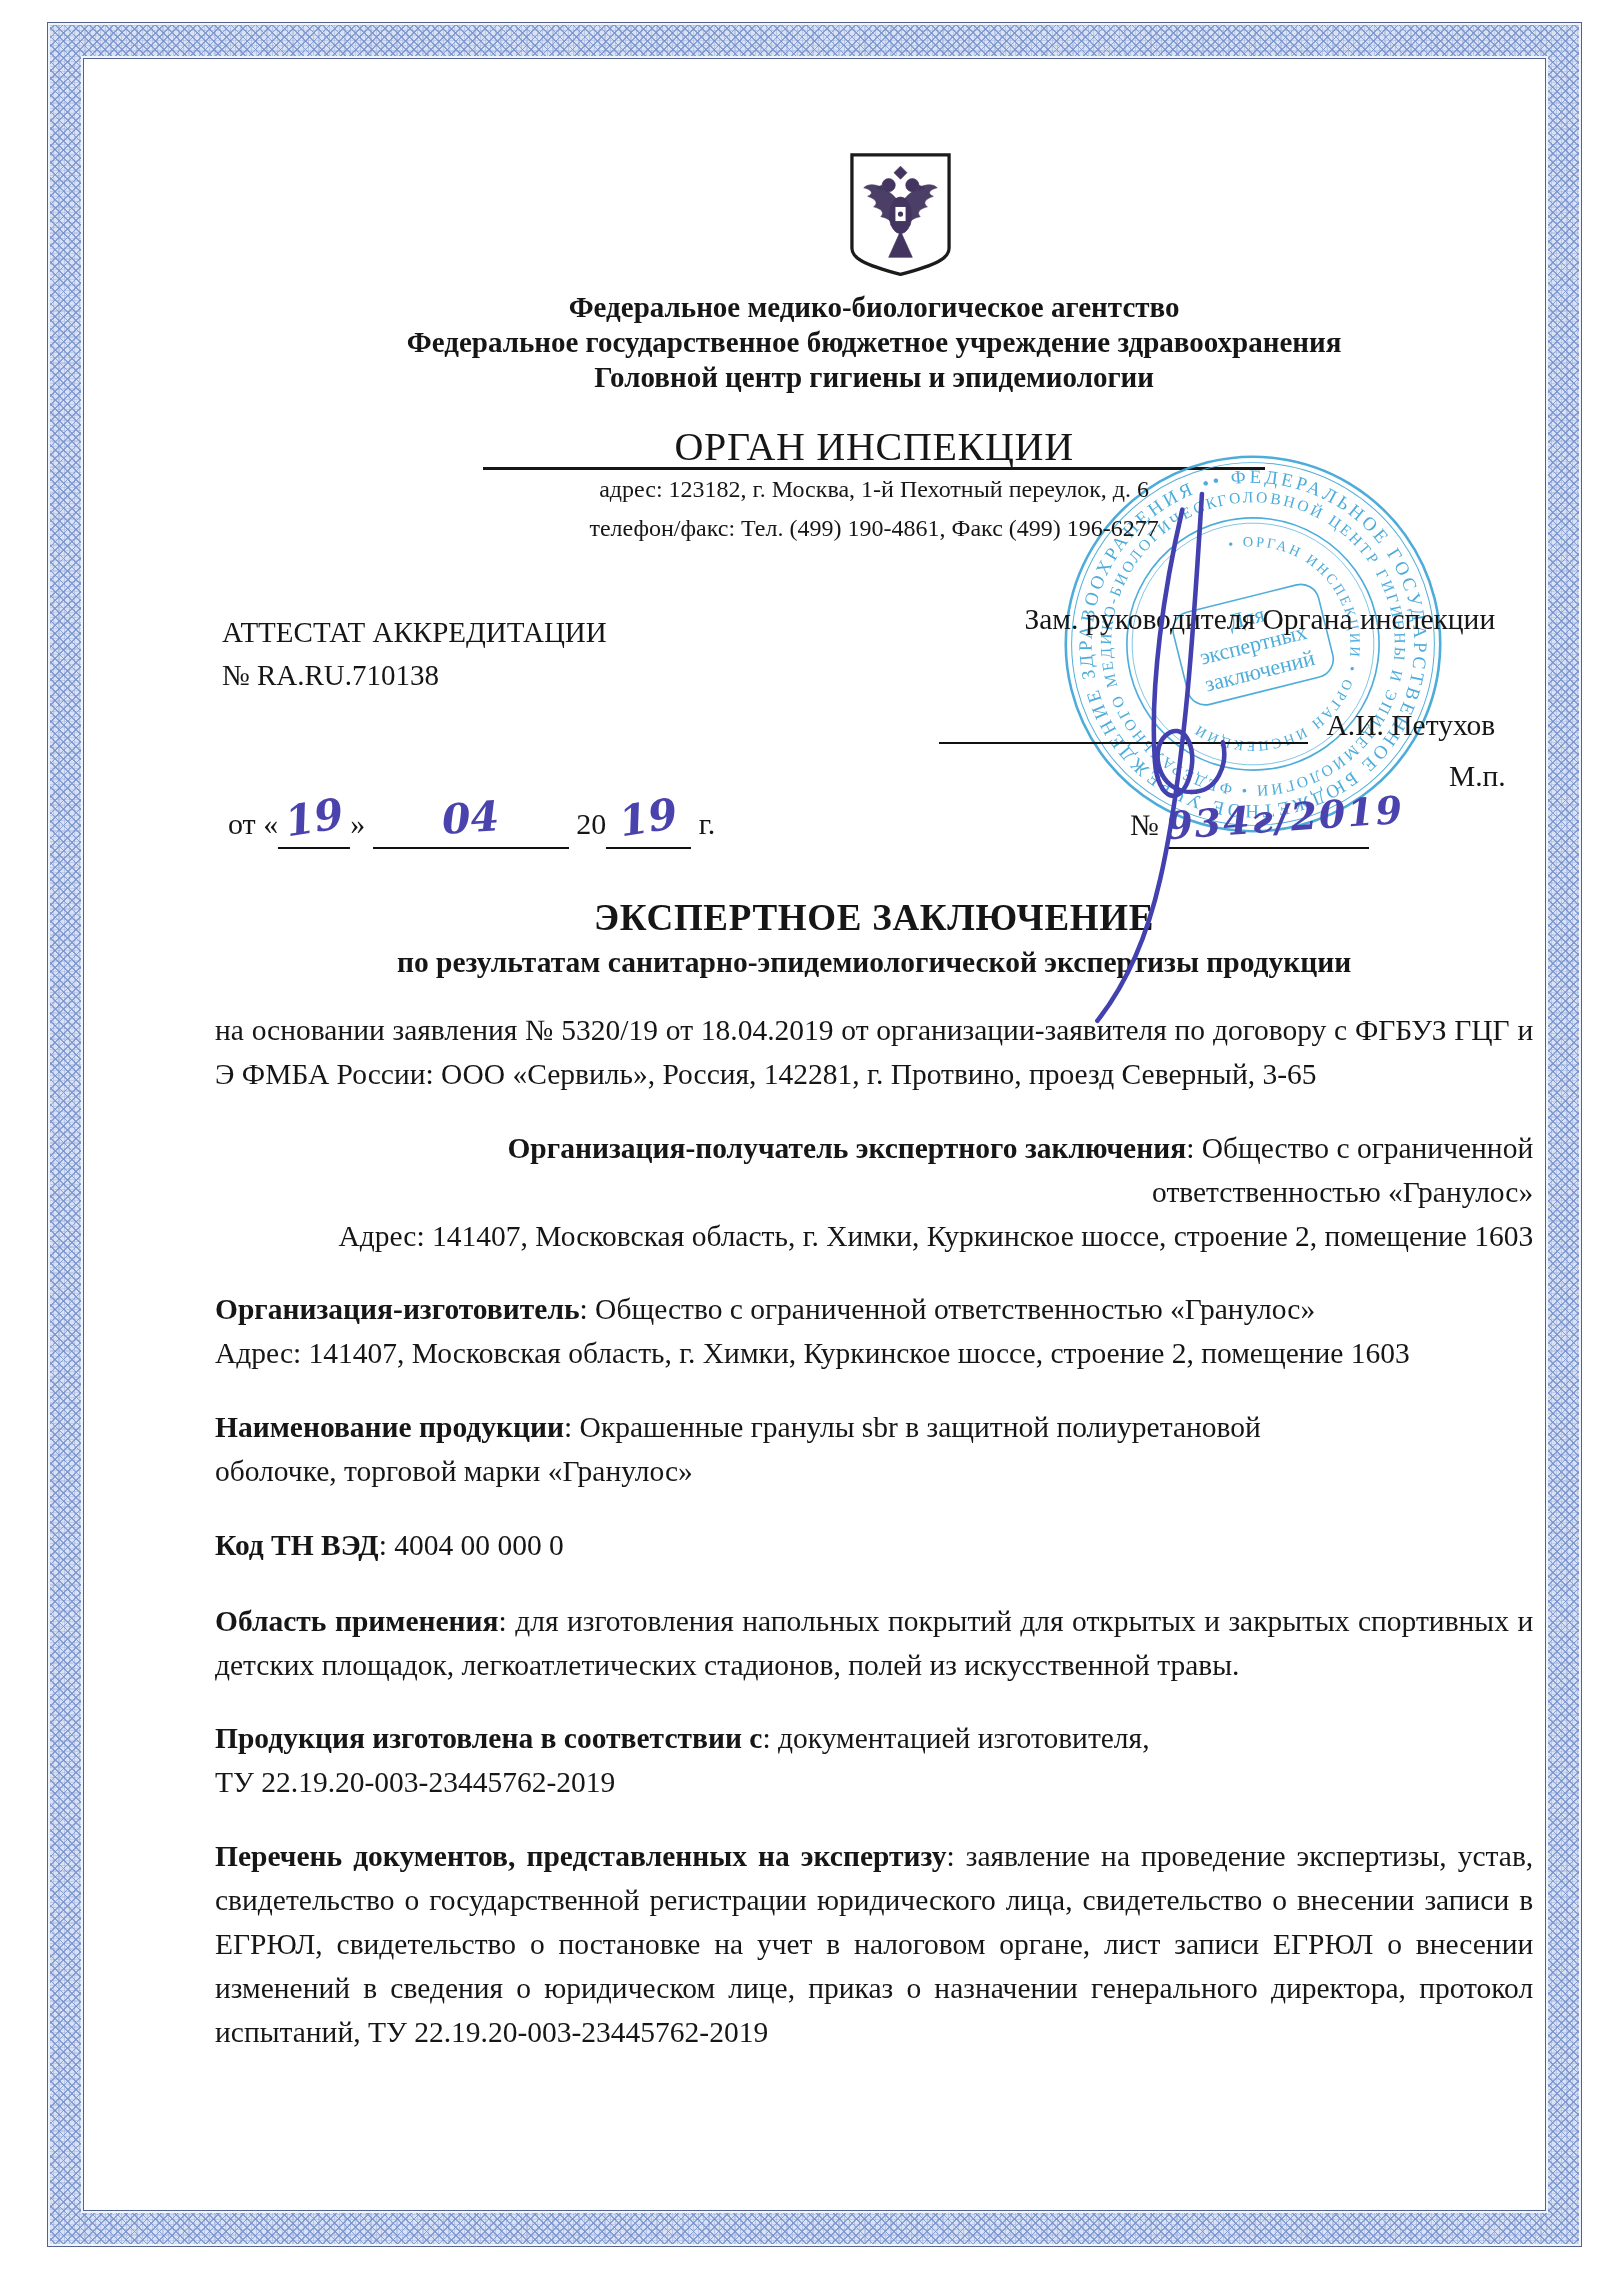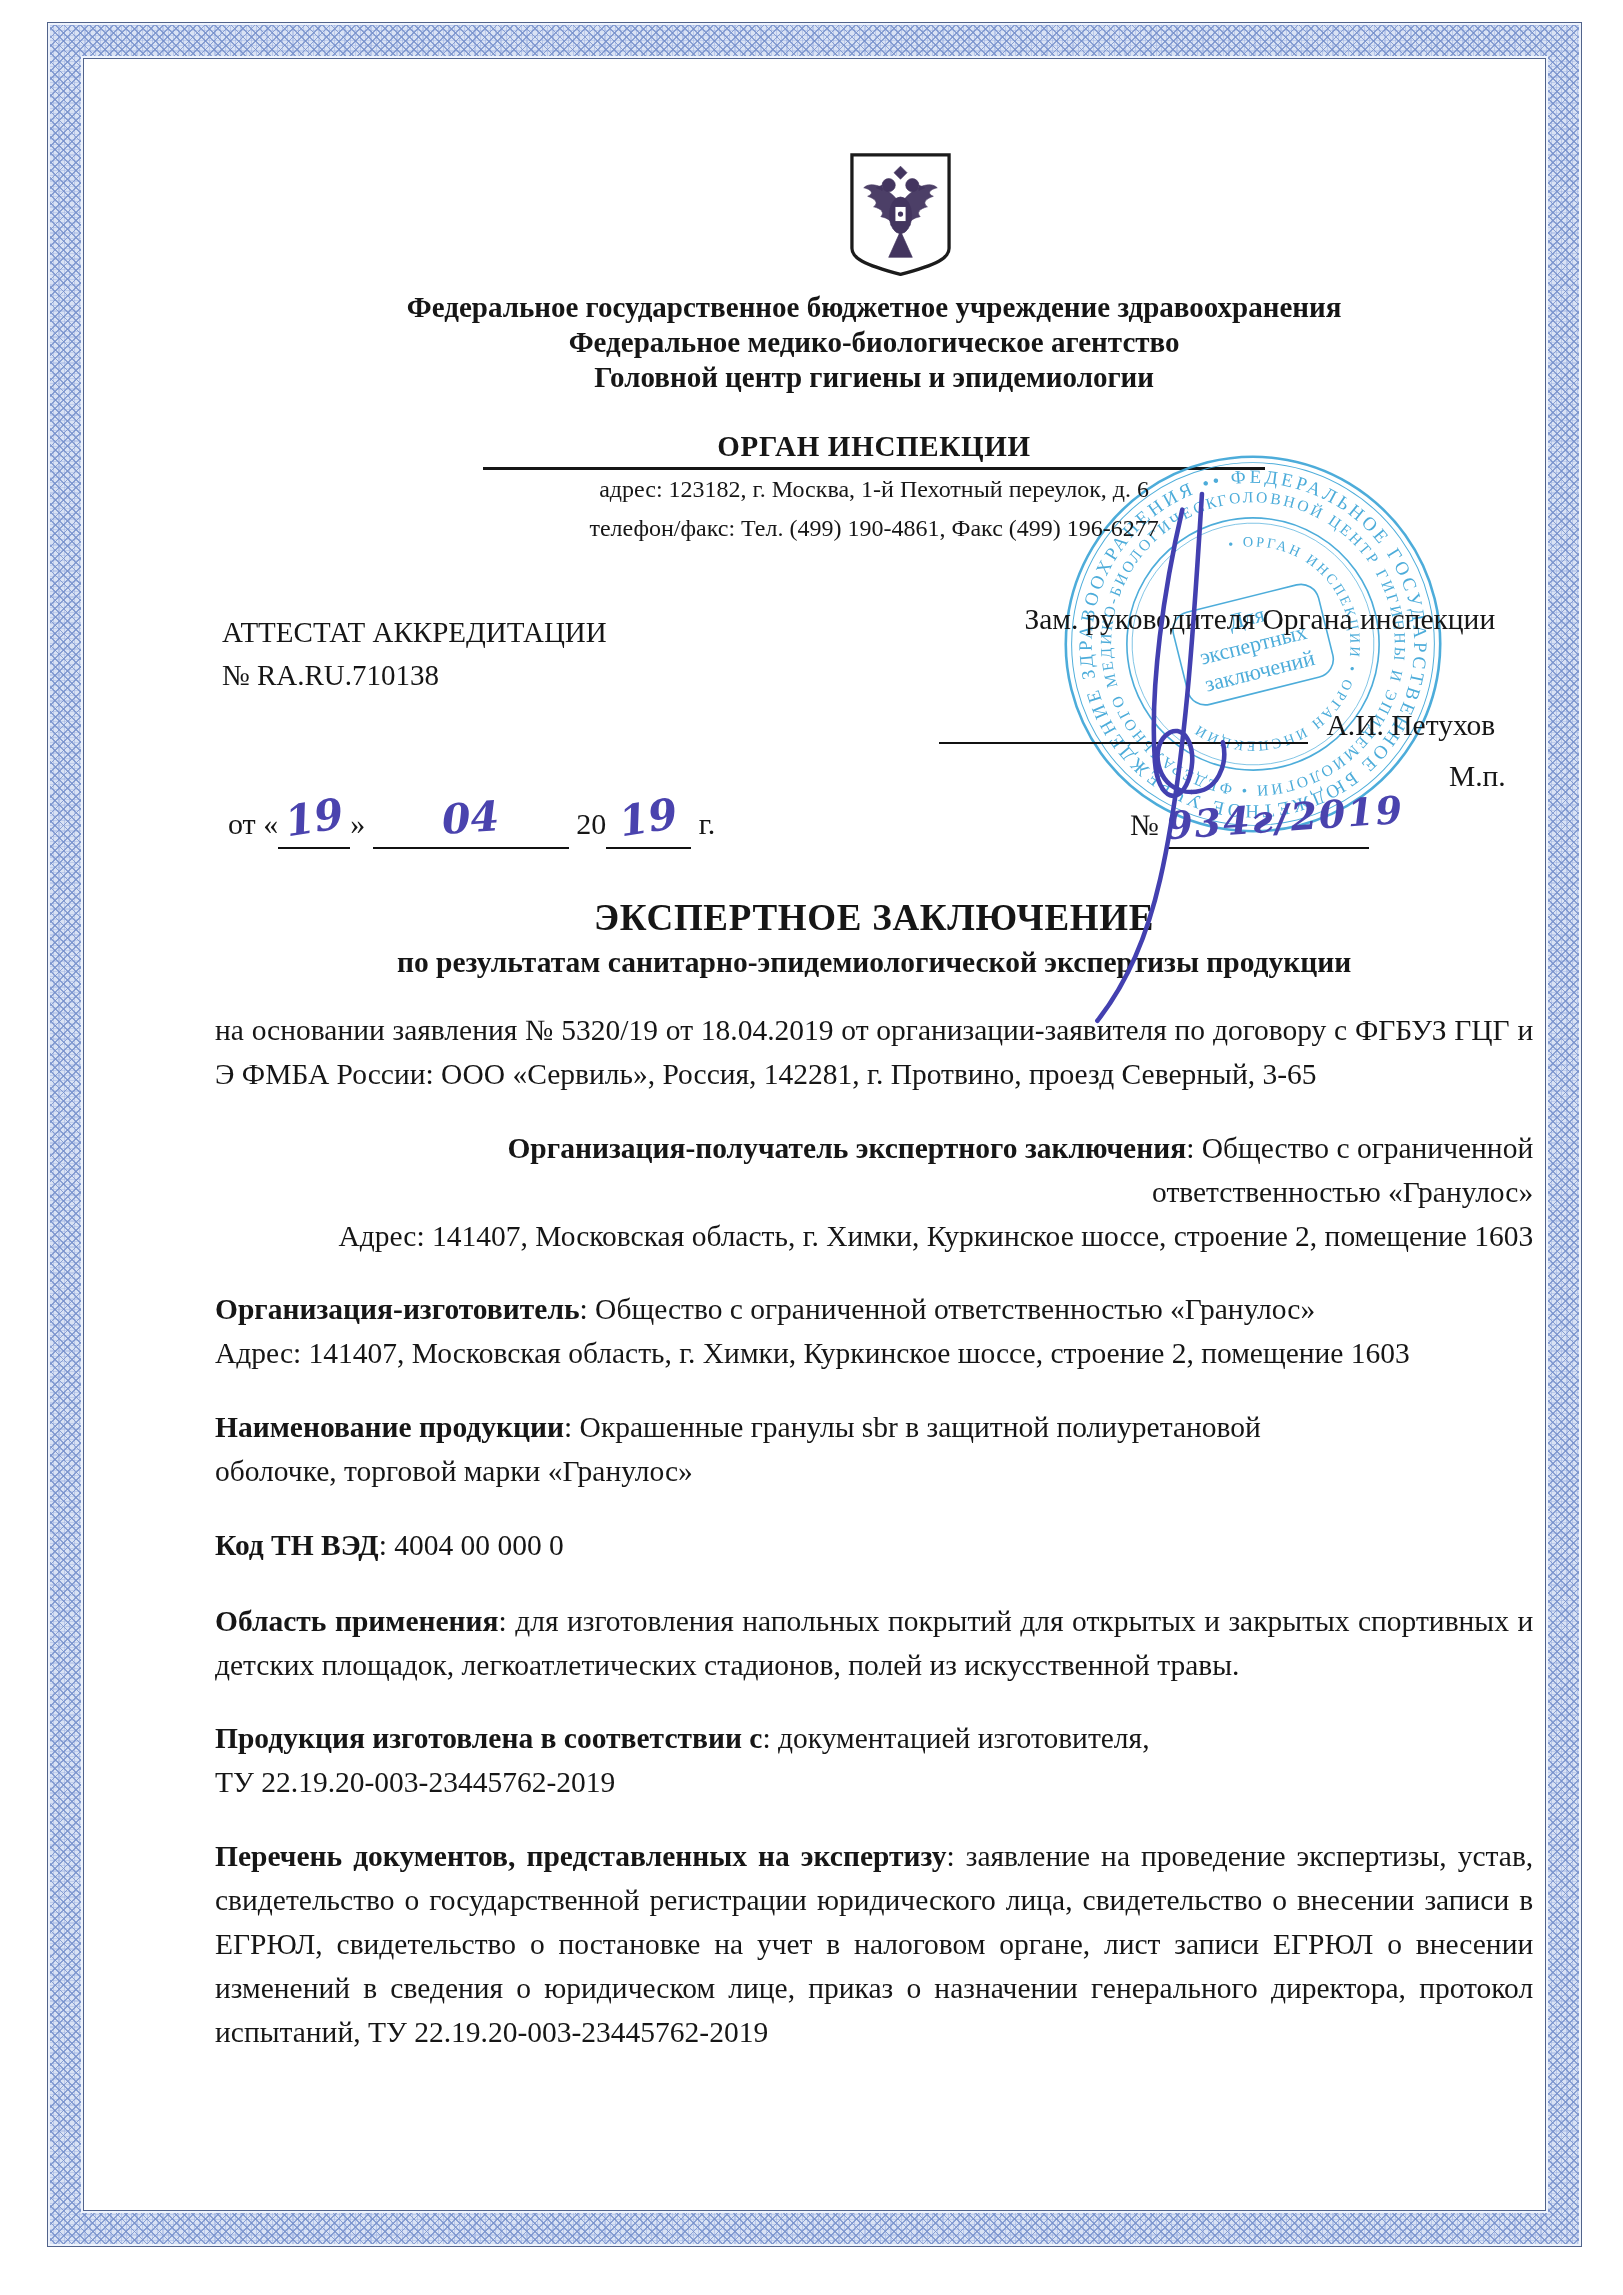--- a/index.html
+++ b/index.html
@@ -14,21 +14,21 @@
            repeating-linear-gradient(90deg, rgba(158,178,226,.55) 0 1.3px, rgba(158,178,226,0) 1.3px 5.2px),
            repeating-linear-gradient(0deg, rgba(158,178,226,.45) 0 1.3px, rgba(158,178,226,0) 1.3px 5.2px),
            #d9e2f4;
          box-shadow:inset 0 0 0 2px #eef3fc;}
   .paper{position:absolute;left:35px;top:35px;right:35px;bottom:35px;background:#fff;
          border:1.3px solid #51638b;box-shadow:0 0 0 2px #eef3fc;}
   .content{position:absolute;left:0;top:0;right:0;bottom:0;padding:0 11.8px 0 131px;}
   .bold{font-weight:bold;}
   .org-header{margin-top:10.5px;font-weight:bold;font-size:29px;line-height:35px;text-align:center;}
   .emblem-wrap{width:105px;height:128px;margin:92px auto 0;transform:translateX(26px);}
-  .inspection-title{margin-top:33px;font-weight:bold;font-size:29px;line-height:37px;letter-spacing:0.7px;text-align:center;}
+  .inspection-title{margin-top:33px;font-weight:normal;font-size:40px;line-height:37px;letter-spacing:0.7px;text-align:center;}
   .inspection-rule{width:782px;margin:2.6px auto 0;border-top:3.9px solid #161616;}
   .addr{font-size:24px;line-height:39px;text-align:center;position:relative;z-index:3;}
   .approval-row{display:flex;justify-content:space-between;margin-top:52px;position:relative;z-index:3;}
   .attest-col{width:393px;margin-left:7px;padding-top:10.5px;
               font-size:29px;line-height:43px;}
   .approve-col{width:556px;text-align:right;padding-right:38px;font-size:29.5px;line-height:38px;}
   .approve-head{margin-bottom:5.2px;}
   .sig-row{display:flex;align-items:flex-end;margin-top:68px;}
   .sig-line{flex:1;border-bottom:2.6px solid #111;height:26px;margin-right:18.3px;}
   .mp{margin-top:13px;margin-right:-10.5px;}
@@ -118,22 +118,22 @@
               <rect x="73" y="26" width="14" height="14" transform="rotate(45 80 33)"></rect>
               <ellipse cx="80" cy="98" rx="17" ry="28"></ellipse>
               <path d="M80,122 L62,162 H98 Z"></path>
               <rect x="71" y="84" width="18" height="24" fill="#ffffff" stroke-width="2.5"></rect>
               <circle cx="80" cy="96" r="4" stroke="none"></circle>
             </g>
           </svg>
         </div>
 
         <div class="org-header">
+          <div>Федеральное медико-биологическое агентство</div>
           <div>Федеральное государственное бюджетное учреждение здравоохранения</div>
-          <div>Федеральное медико-биологическое агентство</div>
           <div>Головной центр гигиены и эпидемиологии</div>
         </div>
 
         <div class="inspection-title">ОРГАН ИНСПЕКЦИИ</div>
         <div class="inspection-rule"></div>
         <div class="addr">адрес: 123182, г. Москва, 1-й Пехотный переулок, д. 6</div>
         <div class="addr">телефон/факс: Тел. (499) 190-4861, Факс (499) 196-6277</div>
 
         <div class="approval-row">
           <div class="attest-col">

